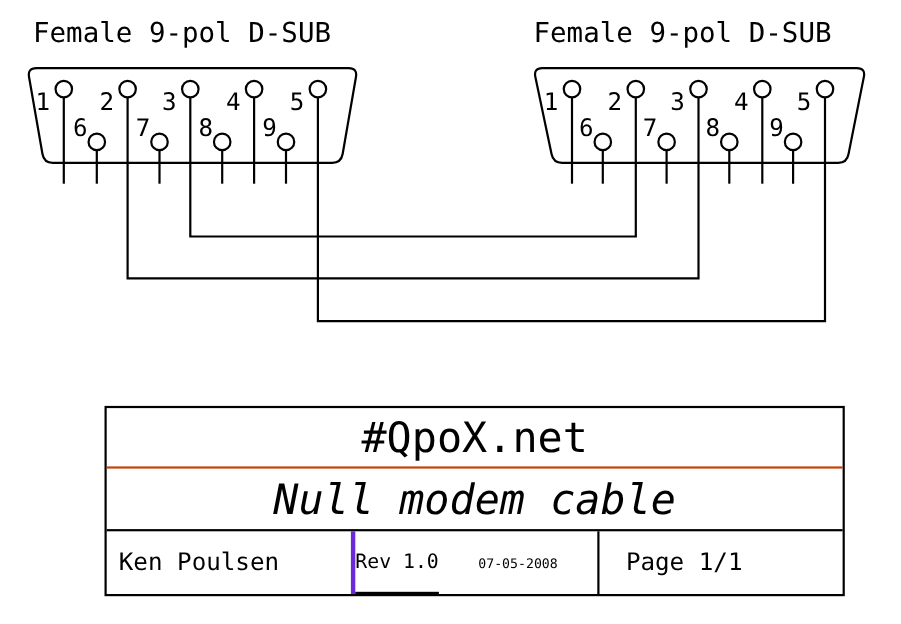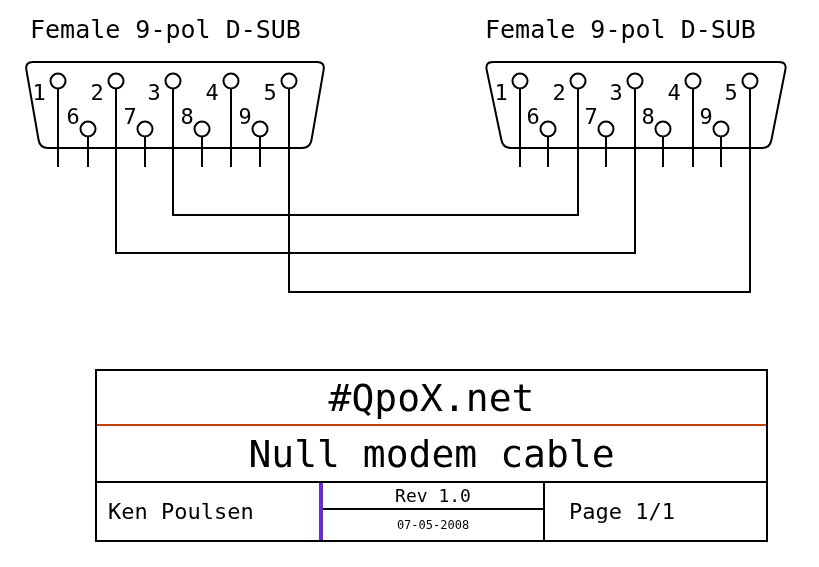--- a/index.html
+++ b/index.html
@@ -33,36 +33,36 @@
     border-bottom: 2px solid #c2410c;
     box-sizing: border-box;
     display: flex; align-items: center; justify-content: center;
     font-size: 38px; white-space: pre;
   }
   .tb-row2 {
     flex: 0 0 57px;
     border-bottom: 2px solid #000;
     box-sizing: border-box;
     display: flex; align-items: center; justify-content: center;
-    font-size: 38px; white-space: pre;
+    font-size: 38px; white-space: pre; font-style: italic;
   }
   .tb-row3 { flex: 1; display: flex; }
   .tb-author {
     flex: 0 0 226px;
     border-right: 4px solid #6d28d9;
     box-sizing: border-box;
     display: flex; align-items: center;
     padding-left: 11px;
     font-size: 22px; white-space: pre;
   }
   .tb-mid {
     flex: 0 0 222px;
     border-right: 2px solid #000;
     box-sizing: border-box;
-    display: flex; flex-direction: column;
+    display: flex; flex-direction: row;
   }
   .tb-rev {
     flex: 0 0 27px;
     border-bottom: 2px solid #000;
     box-sizing: border-box;
     display: flex; align-items: center; justify-content: center;
     font-size: 18px; white-space: pre;
   }
   .tb-date {
     flex: 1;

